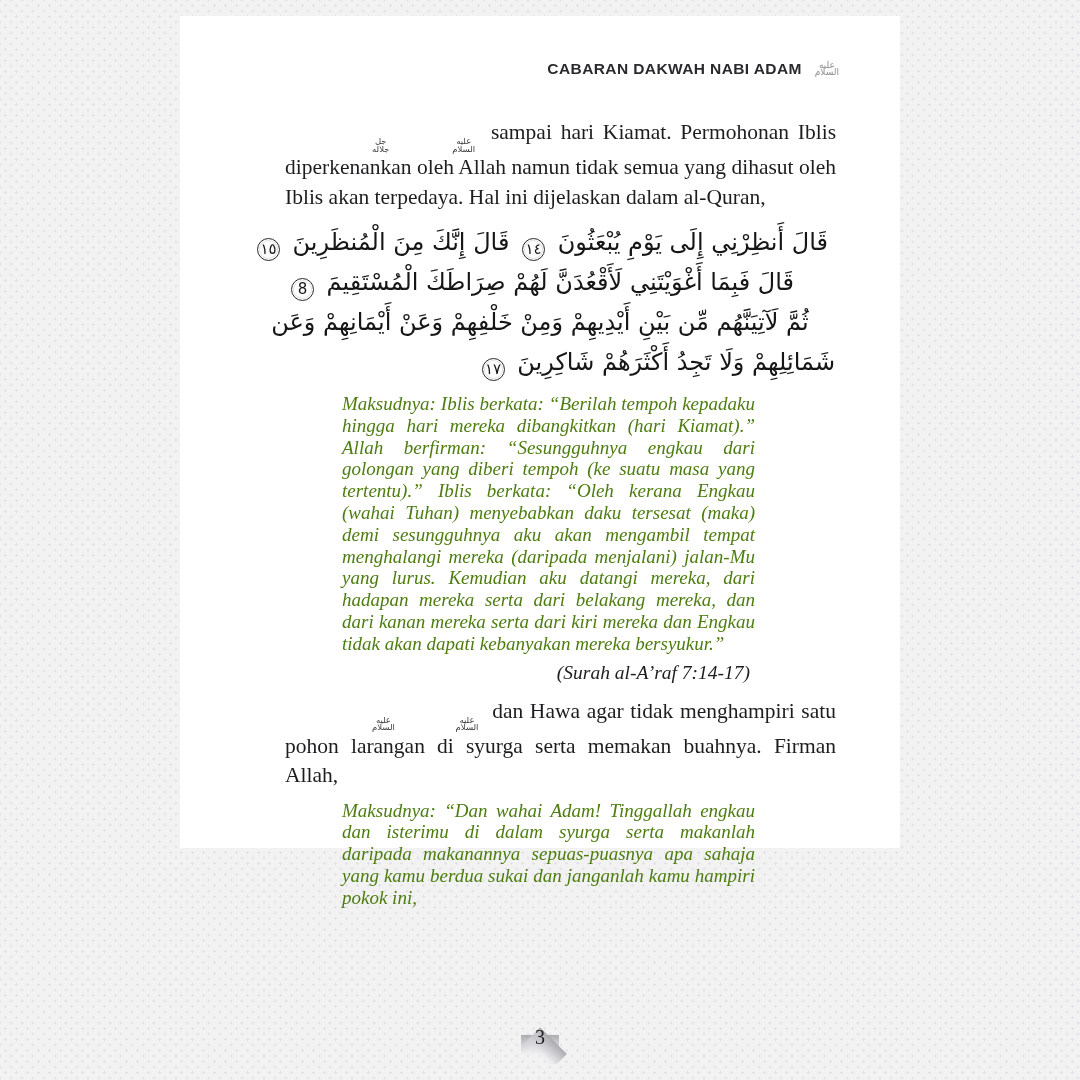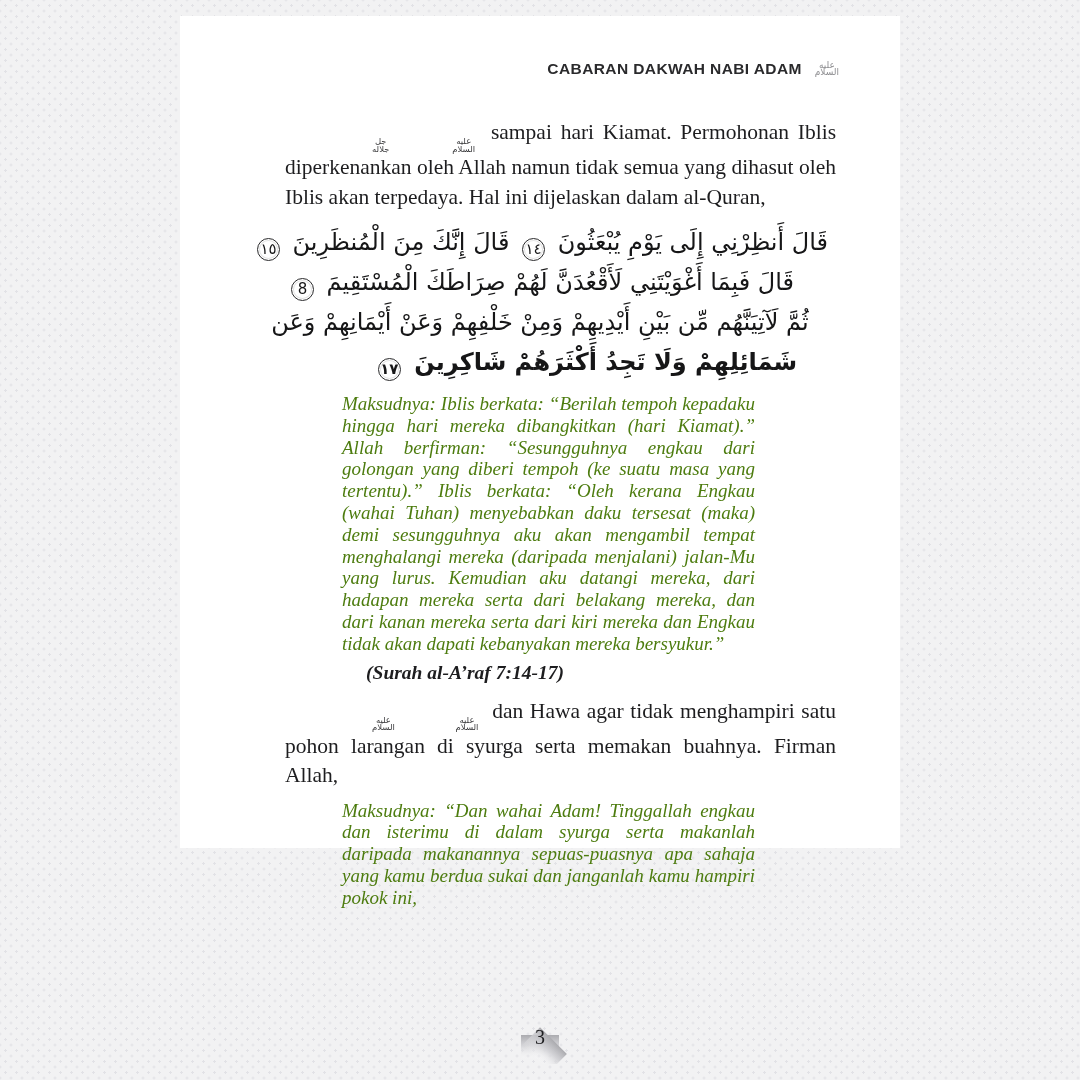--- a/index.html
+++ b/index.html
@@ -44,37 +44,36 @@
   .para.p1 { margin-top:40px; }
   .para.p2 { margin-top:13px; }
   
   .quran { margin:10px 65px 0 65px; }
   .quran.q2 { margin-top:8px; }
   .quran-line {
     direction:rtl; unicode-bidi:embed; text-align:center; white-space:nowrap;
     font-family:"DejaVu Sans", sans-serif;
     font-size:24px; line-height:40px; color:#161617;
   }
-  .quran-line.partial { text-align:center; padding-left:90px;font-weight:bold; }
+  .quran-line.partial { text-align:right; padding-left:90px; }
   .ayah-num {
     display:inline-flex; align-items:center; justify-content:center;
     width:23px; height:23px; border:1.4px solid #2b2b2d; border-radius:50%;
     font-size:15px; line-height:1; margin:0 5px; vertical-align:-4px;
     box-shadow:0 0 0 1px #fff inset, 0 0 0 2px #2b2b2d22 inset;
   }
   
   .trans {
     font-style:italic; font-size:19px; line-height:21.8px; text-align:justify;
     margin:11px 145px 0 162px; color:#4d7c0f;
   }
   .trans.t2 { margin-top:9px; }
   .attr {
-    font-style:italic; font-size:19.5px; text-align:center;
+    font-style:italic; font-size:19.5px; text-align:right;
     margin:7px 150px 0 0;
-    font-weight:bold;
   }
   
   .footer-ornament {
     position:absolute; top:990px; left:50%; transform:translateX(-50%);
     width:72px; height:58px;
   }
   .footer-ornament svg { position:absolute; top:0; left:0; }
   .page-number {
     position:absolute; top:20px; left:0; width:100%;
     text-align:center; font-size:20px; color:#1d1d1f;

